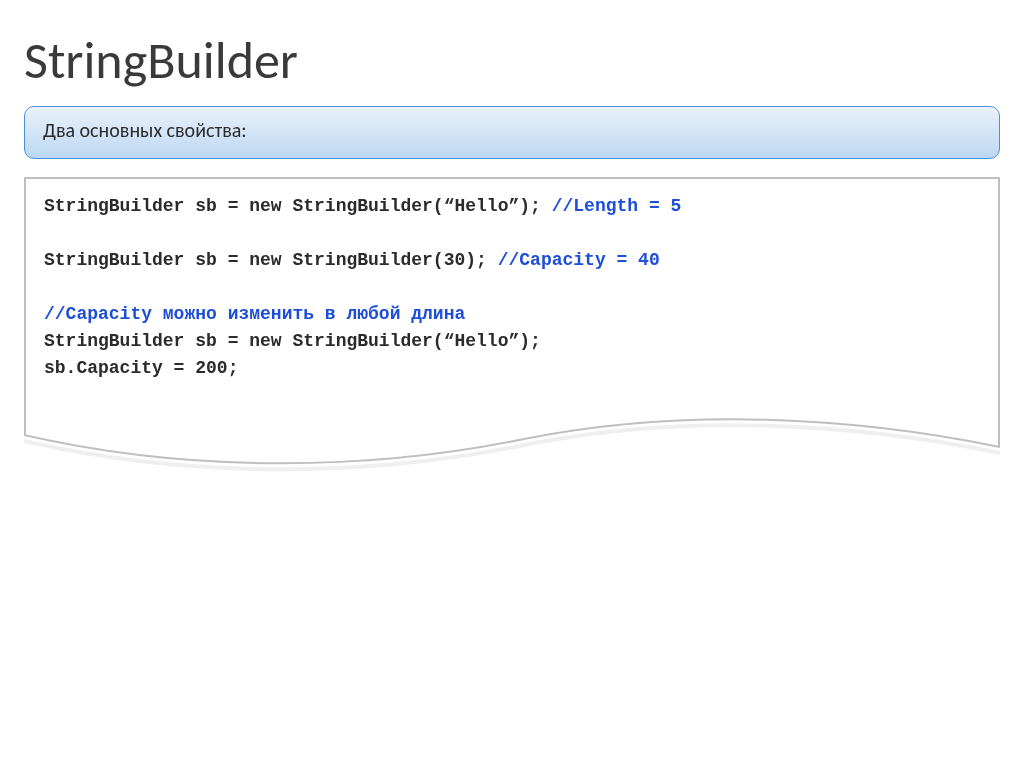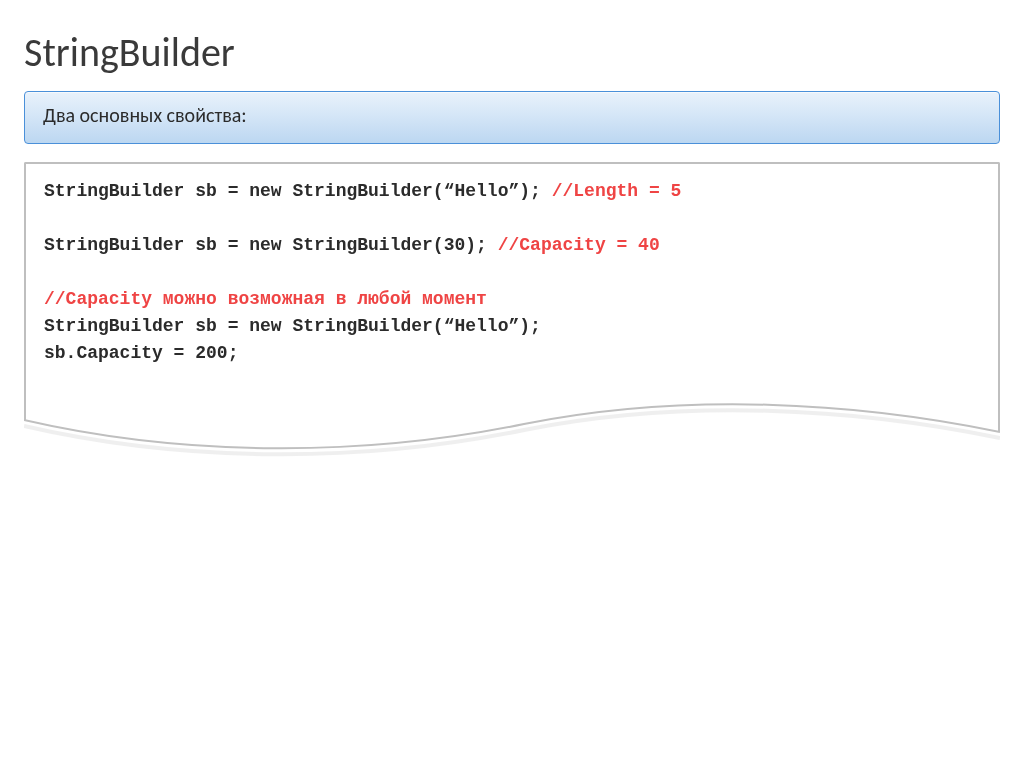--- a/index.html
+++ b/index.html
@@ -5,28 +5,28 @@
   * { box-sizing: border-box; }
   body {
     margin: 0;
     padding: 28px 24px;
     font-family: Calibri, "Segoe UI", Arial, sans-serif;
     background: #ffffff;
     width: 1024px;
     height: 767px;
   }
   .title {
-    font-size: 40px;
+    font-size: 52px;
     font-weight: 400;
     color: #3a3a3a;
     margin: 0 0 14px 0;
   }
   .info-panel {
     border: 1px solid #4a90d9;
-    border-radius: 4px;
+    border-radius: 10px;
     background: linear-gradient(to bottom, #e9f2fb 0%, #d5e6f7 45%, #bcd7f1 100%);
     padding: 10px 18px 14px 18px;
     font-size: 20px;
     line-height: 1.35;
     color: #2b2b2b;
     box-shadow: inset 0 1px 0 rgba(255,255,255,0.6);
   }
   .info-panel .kw { color: #d02020; }
   .code-panel-wrap {
     margin-top: 18px;
@@ -39,42 +39,42 @@
     padding: 14px 18px 10px 18px;
     font-family: Consolas, "Courier New", monospace;
     font-size: 18px;
     font-weight: bold;
     line-height: 1.5;
     color: #2b2b2b;
     background: #ffffff;
     white-space: pre;
     min-height: 240px;
   }
-  .code-panel .comment { color: #ef4444; }
+  .code-panel .comment { color: #1d4ed8; }
   .wave-bottom {
     width: 100%;
     height: 60px;
     display: block;
   }
 </style>
 </head>
 <body>
 
 <h1 class="title">StringBuilder</h1>
 
 <div class="info-panel">
   <div>Два основных свойства:</div>
 </div>
 
 <div class="code-panel-wrap">
   <div class="code-panel"><span>StringBuilder sb = new StringBuilder(“Hello”); </span><span class="comment">//Length = 5</span>
 <span></span>
 <span>StringBuilder sb = new StringBuilder(30); </span><span class="comment">//Capacity = 40</span>
 <span></span>
-<span class="comment">//Capacity можно возможная в любой момент</span>
+<span class="comment">//Capacity можно изменить в любой длина</span>
 <span>StringBuilder sb = new StringBuilder(“Hello”);</span>
 <span>sb.Capacity = 200;</span>
 </div>
   <svg class="wave-bottom" viewBox="0 0 976 60" preserveAspectRatio="none">
     <path d="M0,0 L0,18 C160,55 340,55 500,22 C660,-10 830,0 976,30 L976,0 Z" fill="#ffffff"></path>
     <path d="M0,18 C160,55 340,55 500,22 C660,-10 830,0 976,30" fill="none" stroke="#bfbfbf" stroke-width="2"></path>
     <line x1="0" y1="0" x2="0" y2="18" stroke="#bfbfbf" stroke-width="4"></line>
     <line x1="976" y1="0" x2="976" y2="30" stroke="#bfbfbf" stroke-width="4"></line>
     <path d="M0,24 C160,61 340,61 500,28 C660,-4 830,6 976,36" fill="none" stroke="#e0e0e0" stroke-width="4" opacity="0.5"></path>
   </svg>

